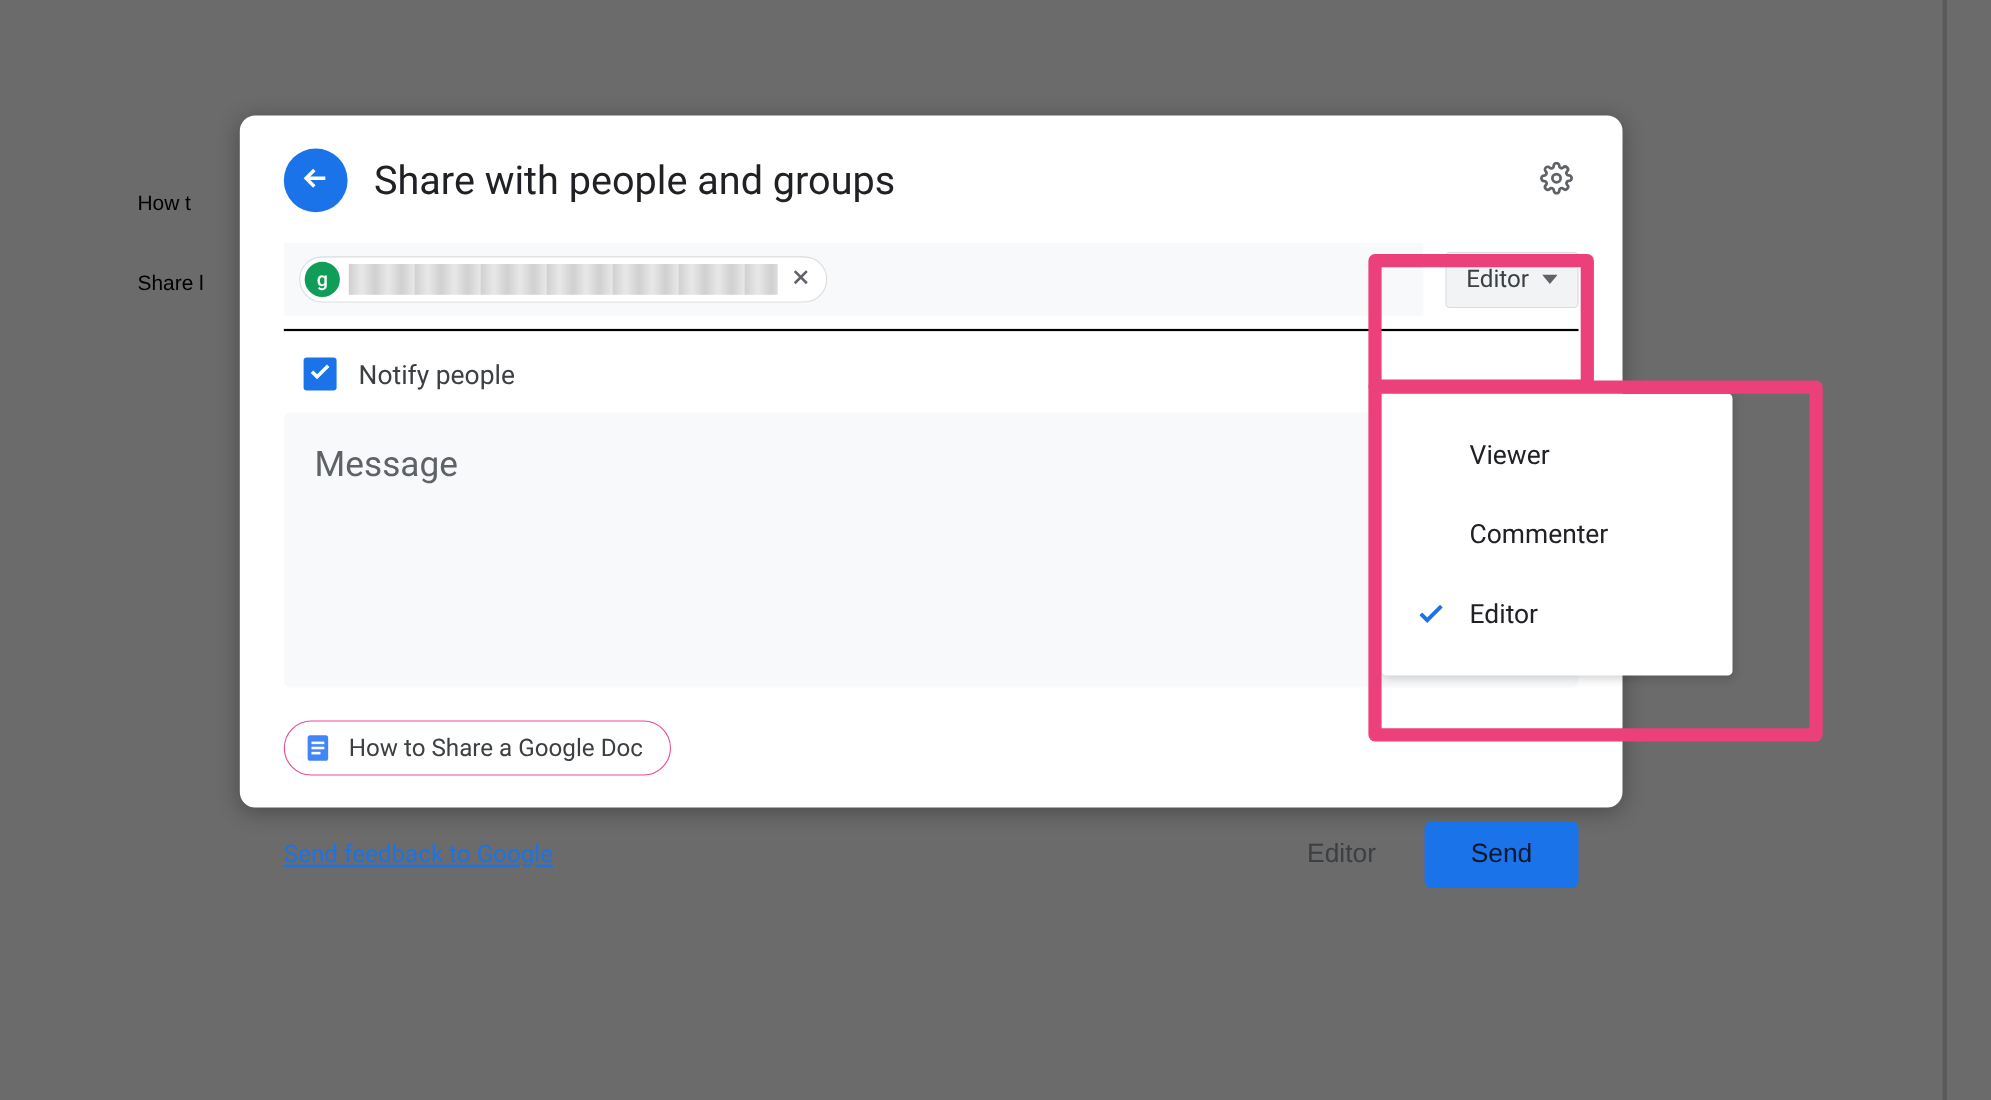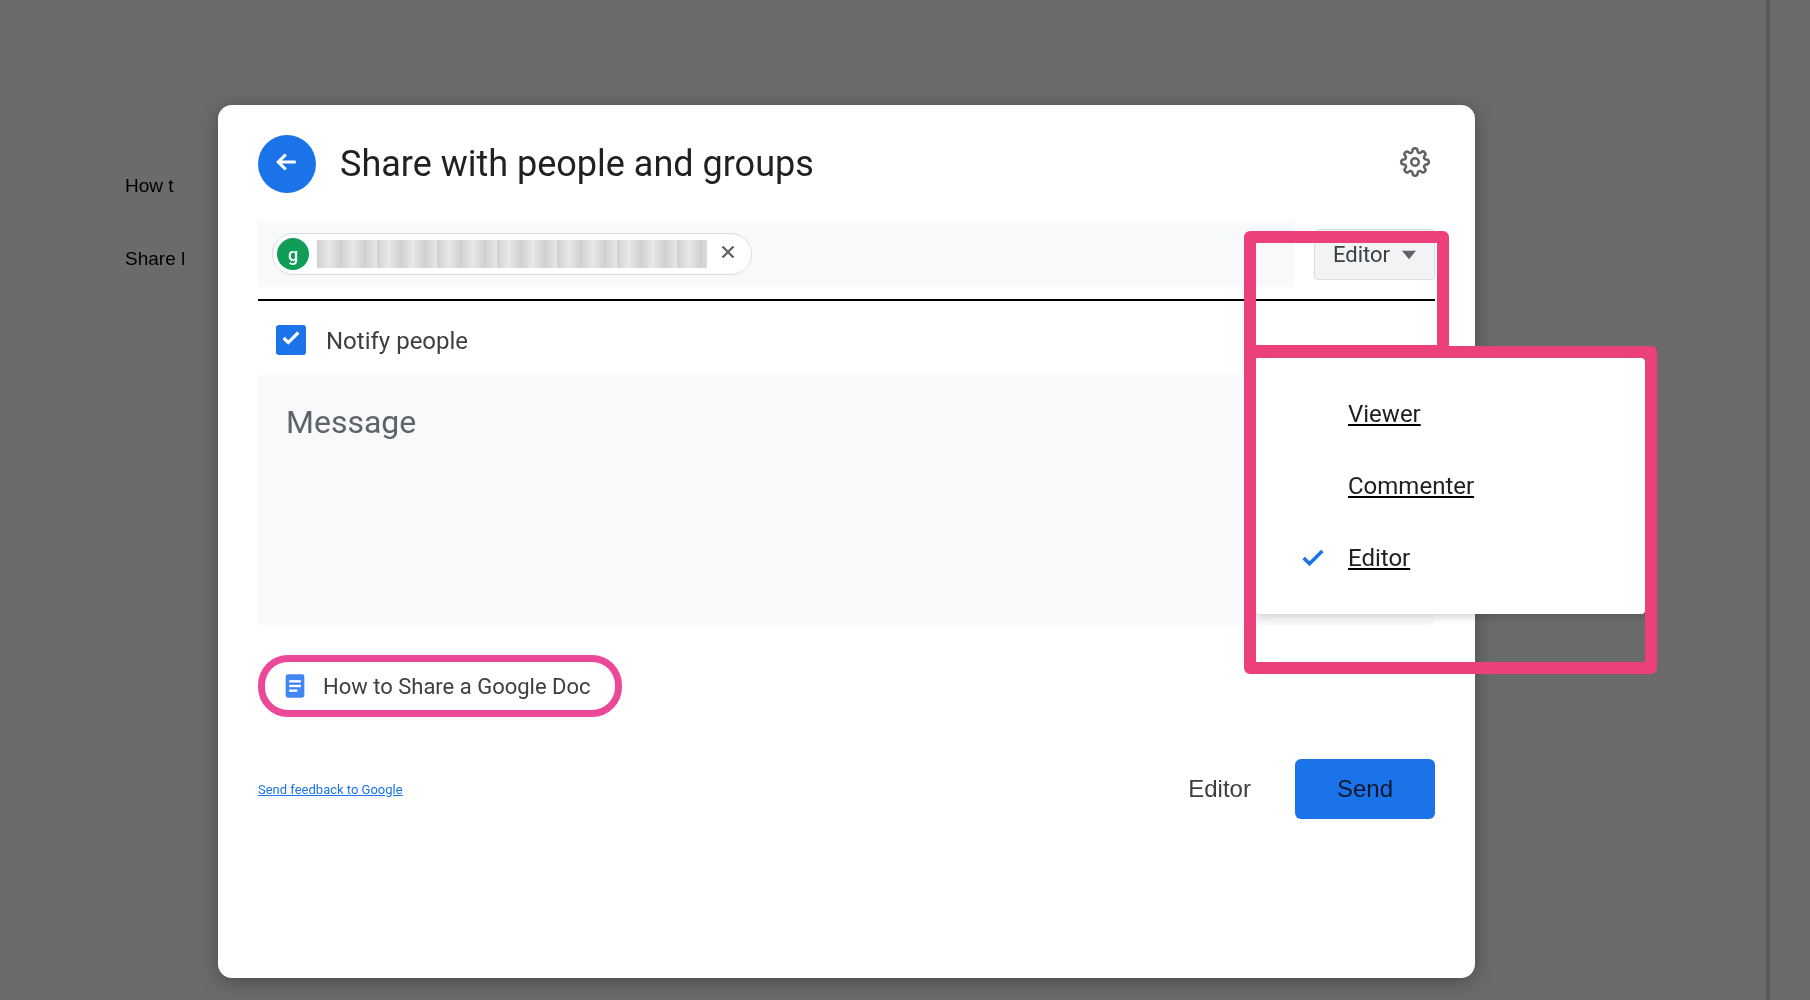--- a/index.html
+++ b/index.html
@@ -26,21 +26,21 @@
       top: 0;
       width: 4px;
       height: 100%;
       background: #5a5a5a;
     }
     .modal {
       position: absolute;
       left: 218px;
       top: 105px;
       width: 1257px;
-      height: 873px;
+      height: 629px;
       background: #fff;
       border-radius: 14px;
       box-shadow: 0 4px 20px rgba(0,0,0,0.3);
       padding: 30px 40px;
     }
     .modal-header {
       display: flex;
       align-items: center;
       gap: 24px;
       margin-bottom: 28px;
@@ -163,21 +163,21 @@
       padding: 28px 28px;
       min-height: 250px;
     }
     .message-placeholder {
       font-size: 32px;
       color: #5f6368;
     }
     .attachment-chip {
       display: inline-flex;
       align-items: center;
-      border: 7px solid #ec4899;
+      border: 1px solid #ec4899;
       border-radius: 30px;
       padding: 10px 24px 10px 16px;
       gap: 14px;
       margin-top: 30px;
     }
     .doc-icon {
       width: 28px;
       height: 28px;
       display: flex;
       align-items: center;
@@ -186,21 +186,21 @@
     .attachment-label {
       font-size: 22px;
       color: #3c4043;
     }
     .footer-row {
       display: flex;
       align-items: center;
       margin-top: 42px;
     }
     .feedback-link {
-      font-size: 13px;
+      font-size: 22px;
       color: #1a73e8;
       text-decoration: underline;
       cursor: pointer;
     }
     .footer-spacer { flex: 1; }
     .cancel-btn {
       font-size: 24px;
       color: #3c4043;
       background: none;
       border: none;
@@ -234,27 +234,26 @@
       left: 1244px;
       top: 346px;
       width: 413px;
       height: 328px;
       border-radius: 6px;
     }
     .dropdown-menu {
       position: absolute;
       left: 1256px;
       top: 358px;
-      width: 389px;
+      width: 319px;
       background: #fff;
       border-radius: 4px;
       box-shadow: 0 2px 10px rgba(0,0,0,0.2);
-      padding: 20px 12px;
+      padding: 20px 0;
       z-index: 40;
-      text-decoration: underline;
     }
     .dropdown-item {
       display: flex;
       align-items: center;
       padding: 22px 30px;
       gap: 20px;
       cursor: pointer;
       font-size: 24px;
       color: #202124;
     }

